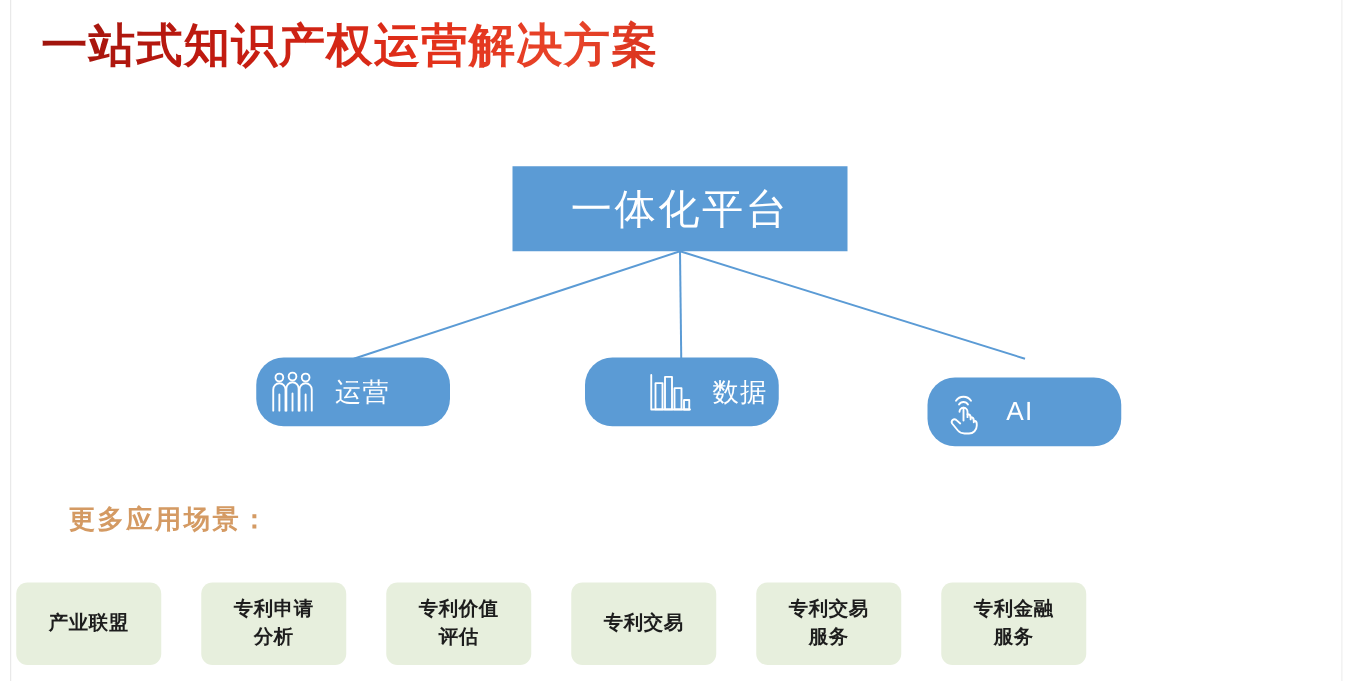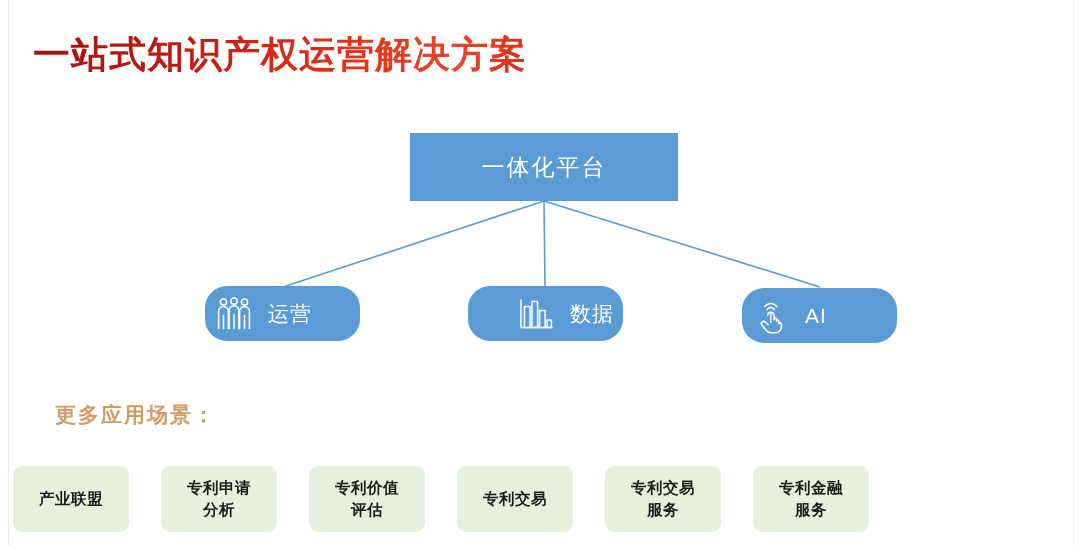--- a/index.html
+++ b/index.html
@@ -37,21 +37,21 @@
     top: 0;
     width: 1px;
     height: 545px;
     background: #f0f0f0;
   }
 
   
   .title {
     position: absolute;
     left: 33px;
-    top: 32px;
+    top: 14px;
     font-size: 37px;
     font-weight: bold;
     letter-spacing: 1px;
     line-height: 46px;
     white-space: nowrap;
     background: linear-gradient(100deg, #9e140d 0%, #c01a10 28%, #e2301a 62%, #e8452a 85%, #d8301c 100%);
     -webkit-background-clip: text;
     background-clip: text;
     color: transparent;
     -webkit-text-fill-color: transparent;
@@ -82,21 +82,21 @@
     display: flex;
     align-items: center;
     justify-content: center;
     box-sizing: border-box;
   }
   .node.root {
     left: 410px;
     top: 133px;
     width: 268px;
     height: 68px;
-    font-size: 23px;
+    font-size: 33px;
     letter-spacing: 2px;
   }
   .node.leaf {
     width: 155px;
     height: 55px;
     justify-content: flex-start;
     padding-left: 9px;
     border-radius: 22px;
   }
   .node.leaf .leaf-label {
@@ -105,21 +105,21 @@
     margin-left: 14px;
   }
   .node.leaf .leaf-icon {
     width: 40px;
     height: 40px;
     flex: 0 0 40px;
     display: block;
   }
   #leaf-0 { left: 205px; top: 286px; }
   #leaf-1 { left: 468px; top: 286px; padding-left: 48px; }
-  #leaf-2 { left: 742px; top: 288px; }
+  #leaf-2 { left: 742px; top: 302px; }
 
   
   .scenario-label {
     position: absolute;
     left: 55px;
     top: 401px;
     font-size: 21px;
     font-weight: bold;
     letter-spacing: 2px;
     color: #d49a63;

